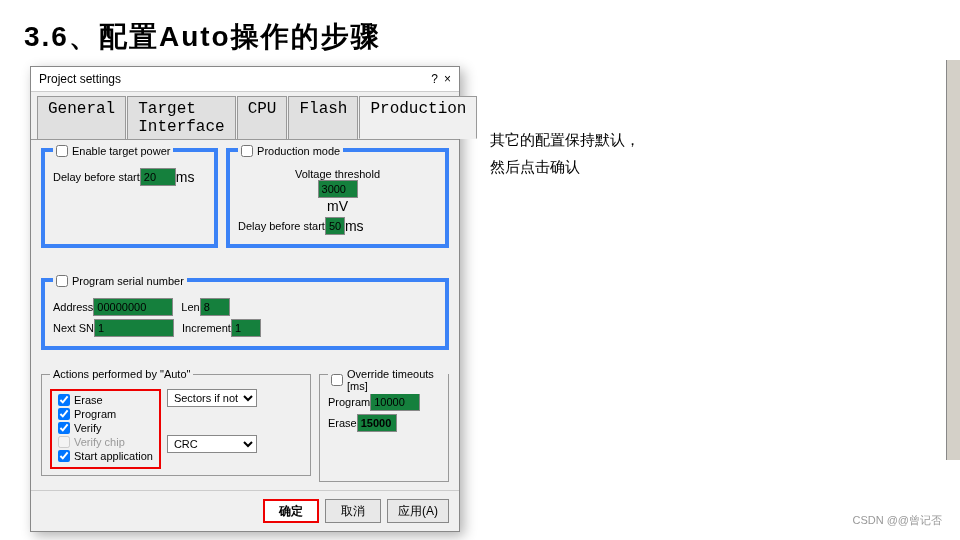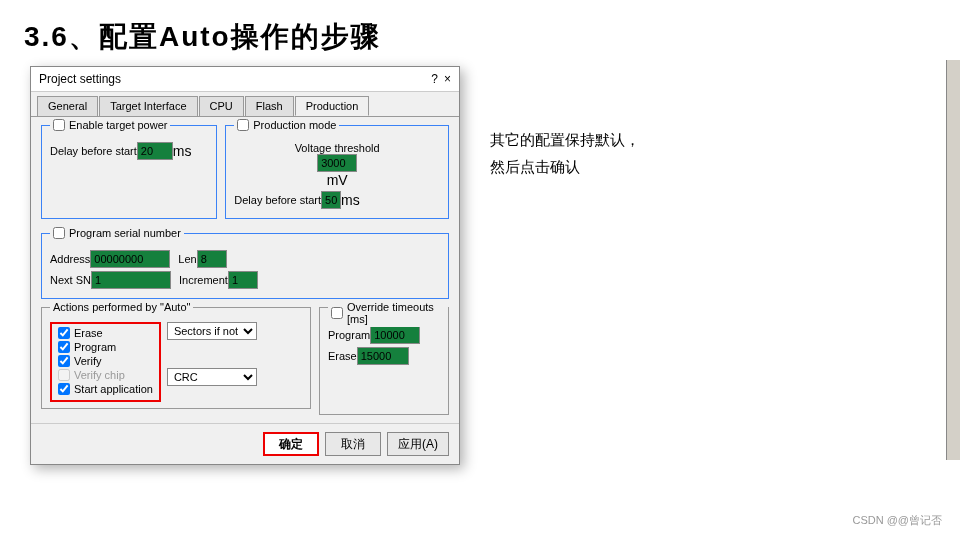--- a/index.html
+++ b/index.html
@@ -72,22 +72,22 @@
       display: flex;
       background: #f0f0f0;
       border-bottom: 1px solid #999;
       padding: 0 6px;
       padding-top: 4px;
       gap: 1px;
     }
 
     .tab {
       padding: 3px 10px;
-      font-size: 11px;
-      font-family: Liberation Sans, sans-serif;
+      font-size: 16px;
+      font-family: Liberation Mono, monospace;
       border: 1px solid #999;
       border-bottom: none;
       background: #e0e0e0;
       cursor: pointer;
       color: #000;
     }
 
     .tab.active {
       background: #f0f0f0;
       border-bottom: 1px solid #f0f0f0;
@@ -95,22 +95,22 @@
       z-index: 1;
     }
 
     
     .dialog-body {
       padding: 8px 10px;
     }
 
     
     .section-box {
-      border: 1px solid #3b82f6;
-      margin-bottom: 8px;
+      border: 4px solid #3b82f6;
+      margin-bottom: 24px;
       padding: 4px 8px 6px 8px;
       position: relative;
       background: #f0f0f0;
     }
 
     .section-legend {
       position: absolute;
       top: -7px;
       left: 8px;
       background: #f0f0f0;
@@ -450,21 +450,21 @@
               <span>Override timeouts [ms]</span>
             </label>
           </span>
           <div style="margin-top:14px;">
             <div class="form-row">
               <span class="form-label">Program</span>
               <input class="form-input" style="width: 50px;" type="text" value="10000">
             </div>
             <div class="form-row">
               <span class="form-label">Erase</span>
-              <input class="form-input" style="width: 52px;" type="text" value="15000">
+              <input class="form-input" style="width: 40px; font-weight: bold;" type="text" value="15000">
             </div>
           </div>
         </div>
 
       </div>
 
     </div>
 
     <div class="dialog-footer">
       <button class="footer-btn primary">确定</button>

